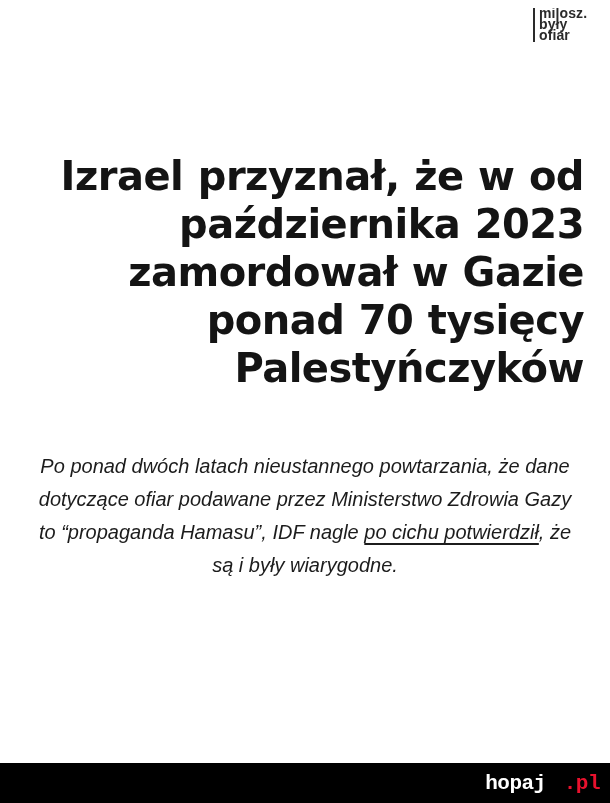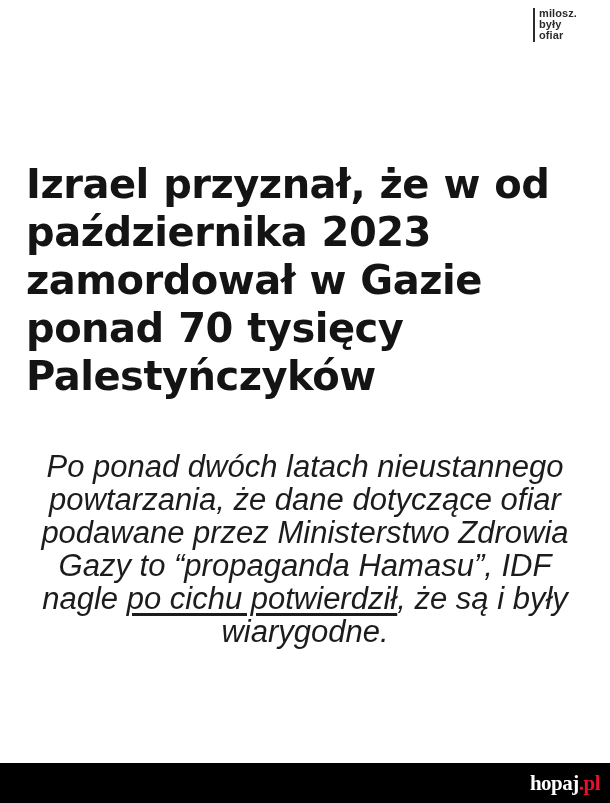--- a/index.html
+++ b/index.html
@@ -39,21 +39,21 @@
     height: 34px;
     background: #2b2b2b;
     margin-right: 4px;
     flex: 0 0 auto;
   }
   .watermark-lines {
     display: flex;
     flex-direction: column;
     justify-content: flex-start;
     font-family: "Liberation Sans", sans-serif;
-    font-size: 11px;
+    font-size: 14px;
     line-height: 11px;
     color: #2b2b2b;
     font-weight: 700;
     letter-spacing: 0.1px;
     white-space: nowrap;
   }
 
   
   .content {
     position: absolute;
@@ -63,40 +63,39 @@
     bottom: 40px;
     padding: 0 26px;
     box-sizing: border-box;
   }
 
   .headline {
     position: absolute;
     top: 152px;
     left: 26px;
     right: 26px;
-    text-align: left;
+    text-align: right;
     font-family: "DejaVu Sans", sans-serif;
     font-weight: 700;
     font-size: 40px;
     line-height: 48px;
     letter-spacing: -0.5px;
     color: #141414;
     word-spacing: 1px;
-    margin-top: 8px;
   }
 
   .subtext {
     position: absolute;
     top: 450px;
     left: 34px;
     right: 34px;
     text-align: center;
     font-family: "Liberation Sans", sans-serif;
     font-style: italic;
-    font-size: 31px;
+    font-size: 20px;
     line-height: 33px;
     color: #1c1c1c;
   }
   .subtext .underlined {
     text-decoration: underline;
     text-underline-offset: 4px;
   }
 
   
   .footer {
@@ -108,25 +107,26 @@
     background: #000000;
     display: flex;
     align-items: center;
     justify-content: flex-end;
     padding-right: 10px;
     box-sizing: border-box;
   }
   .footer-logo {
     display: inline-flex;
     align-items: flex-end;
-    font-family: Liberation Serif, serif;
+    font-family: Liberation Mono, monospace;
     font-weight: 700;
     font-size: 21px;
     line-height: 21px;
     letter-spacing: -0.5px;
+    gap: 18px;
   }
   .footer-logo .logo-main {
     color: #ffffff;
   }
   .footer-logo .logo-suffix {
     color: #e8112d;
     font-size: 21px;
   }
 </style>
 </head>

